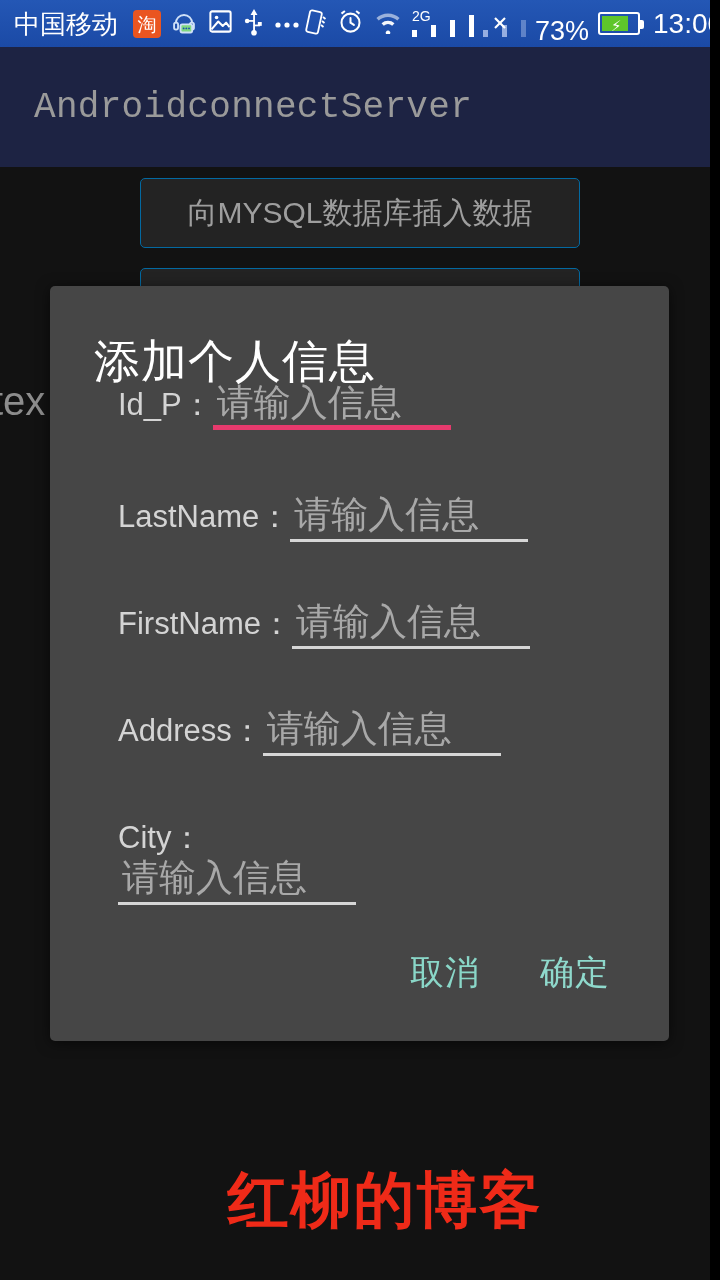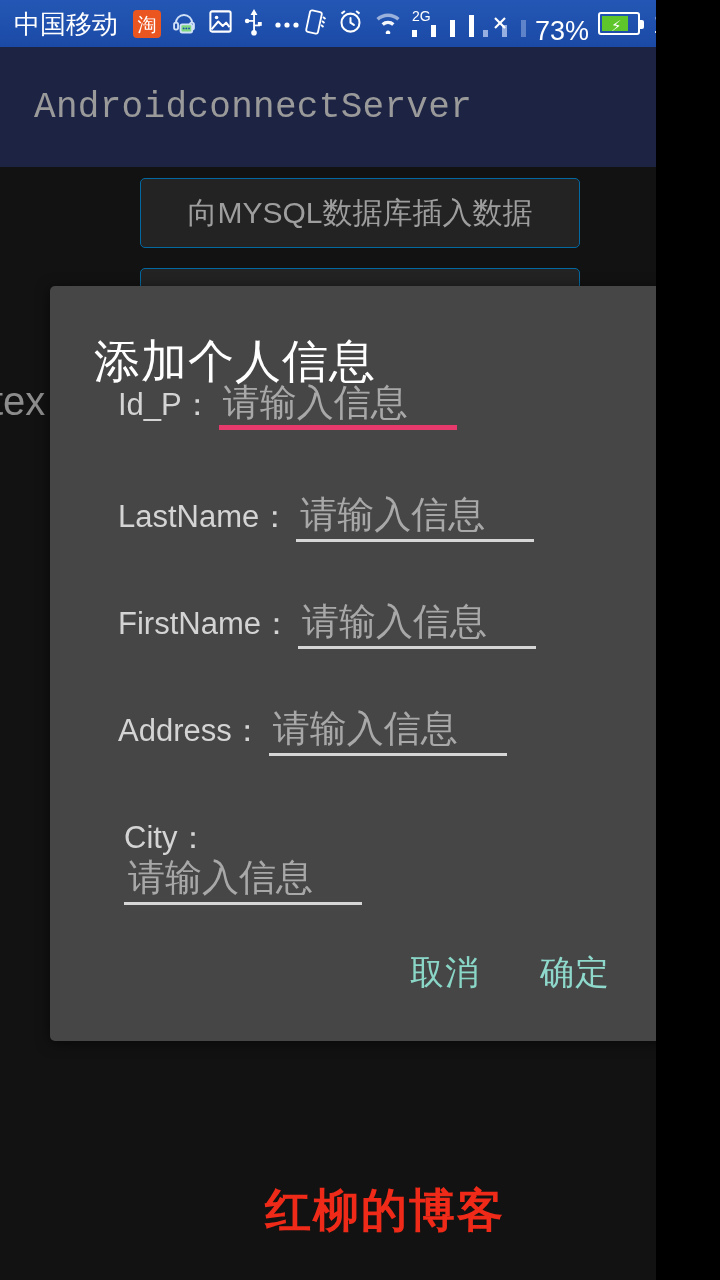--- a/index.html
+++ b/index.html
@@ -5,21 +5,21 @@
   html, body {
     margin: 0;
     padding: 0;
     background: #000;
   }
   body {
     font-family: "Liberation Sans", "DejaVu Sans", sans-serif;
   }
   #screen {
     position: relative;
-    width: 656px;
+    width: 710px;
     height: 1280px;
     overflow: hidden;
     background: #86efac;
   }
 
   
   .status-bar {
     position: absolute;
     left: 0; top: 0;
     width: 720px;
@@ -171,21 +171,21 @@
     font-size: 40px;
   }
 
   
   .watermark {
     position: absolute;
     left: 0; right: 0;
     bottom: 38px;
     text-align: center;
     color: #ef2a18;
-    font-size: 46px;
+    font-size: 61px;
     font-weight: bold;
     letter-spacing: 2px;
     padding-left: 50px;
   }
 
   
   .dialog {
     position: absolute;
     left: 50px;
     top: 286px;
@@ -216,21 +216,20 @@
   .field-label {
     color: #d4d4d4;
     font-size: 31px;
     white-space: nowrap;
     flex: 0 0 auto;
     padding-left: 0;
   }
   .field-input {
     position: relative;
     flex: 0 0 auto;
-    margin-left: 6px;
     padding: 0 4px 9px 4px;
     min-width: 230px;
   }
   .field-input .ph {
     color: #a8a8a8;
     font-size: 37px;
     white-space: nowrap;
     line-height: 1;
   }
   .field-input .underline {

